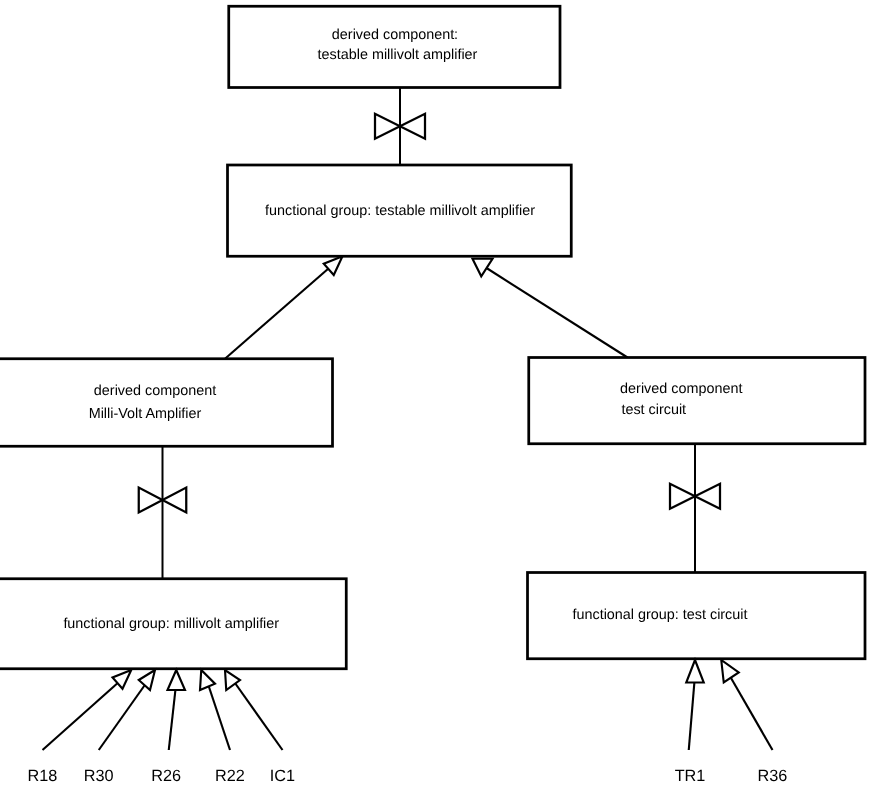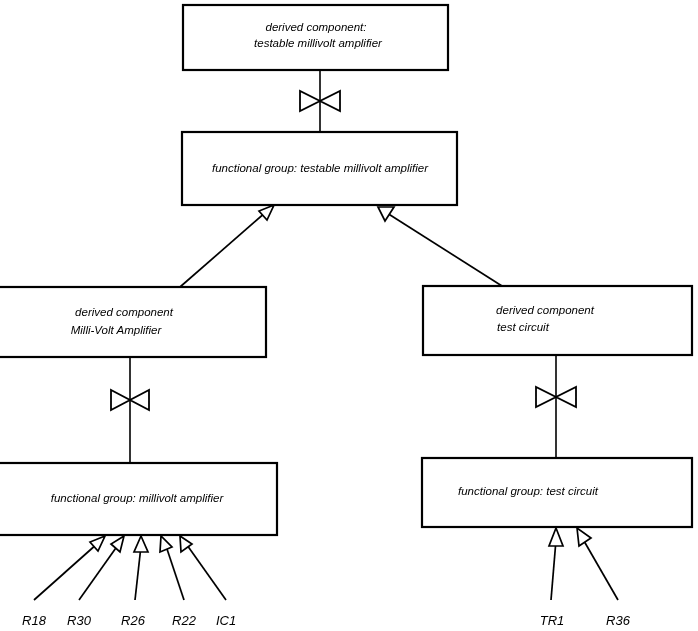--- a/index.html
+++ b/index.html
@@ -12,21 +12,20 @@
     width: 698px;
     height: 631px;
     overflow: hidden;
     font-family: "Liberation Sans", sans-serif;
   }
   #diagram-root {
     position: relative;
     width: 698px;
     height: 631px;
     background: #ffffff;
-    font-style: italic;
   }
   svg#diagram-svg {
     position: absolute;
     top: 0;
     left: 0;
     width: 698px;
     height: 631px;
     display: block;
   }
   .node-box {

